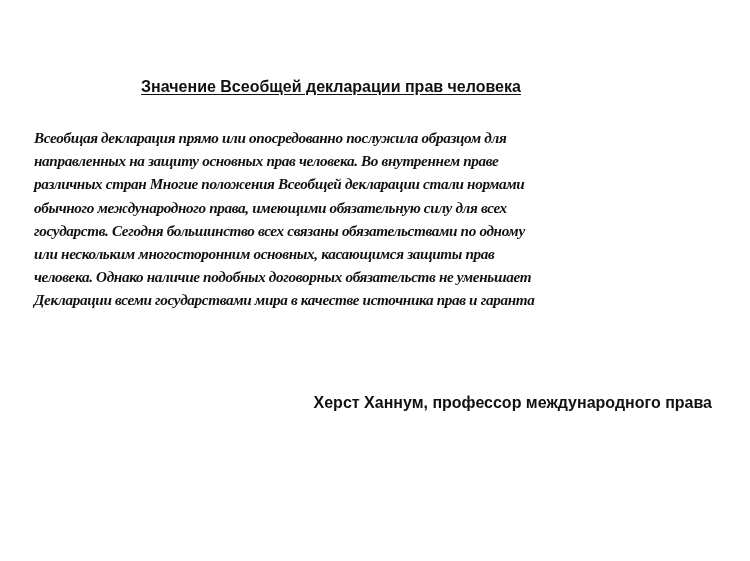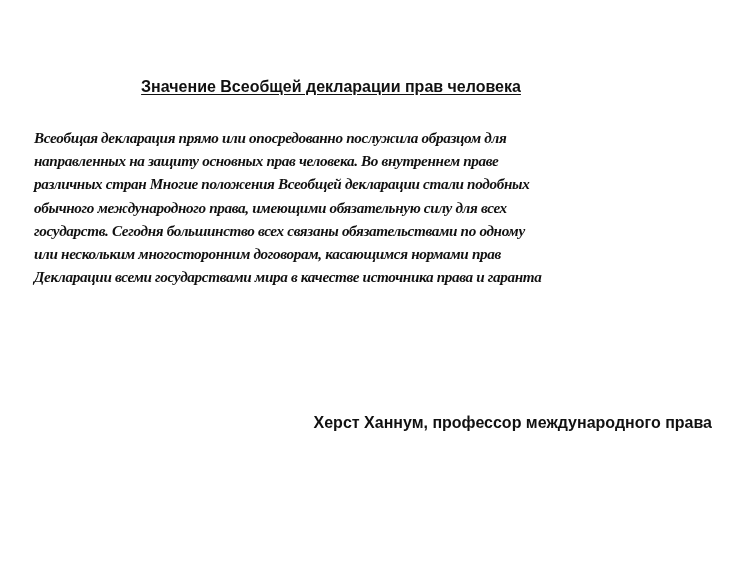--- a/index.html
+++ b/index.html
@@ -18,35 +18,35 @@
     font-style: italic; font-weight: bold;
     font-size: 15.2px; line-height: 23.2px; color: #111111;
     letter-spacing: -0.35px;
   }
   .body .line { display: block; white-space: nowrap; }
   .author {
     position: absolute; right: 38px; top: 394px;
     font-family: "Liberation Sans", sans-serif;
     font-weight: bold; font-size: 16px; color: #111111;
     white-space: nowrap;
-    margin-top: 20px;
   }
 </style>
 </head>
 <body>
 
 <div class="slide">
   <div class="title">
     <span>Значение Всеобщей декларации прав человека</span>
   </div>
 
   <div class="body">
     <span class="line">Всеобщая декларация прямо или опосредованно послужила образцом для</span>
     <span class="line">направленных на защиту основных прав человека. Во внутреннем праве</span>
-    <span class="line">различных стран Многие положения Всеобщей декларации стали подобных</span>
+    <span class="line">различных стран Многие положения Всеобщей декларации стали нормами</span>
     <span class="line">обычного международного права, имеющими обязательную силу для всех</span>
     <span class="line">государств. Сегодня большинство всех связаны обязательствами по одному</span>
-    <span class="line">или нескольким многосторонним договорам, касающимся нормами прав</span>
-    <span class="line">Декларации всеми государствами мира в качестве источника права и гаранта</span>
+    <span class="line">или нескольким многосторонним основных, касающимся защиты прав</span>
+    <span class="line">человека. Однако наличие подобных договорных обязательств не уменьшает</span>
+    <span class="line">Декларации всеми государствами мира в качестве источника прав и гаранта</span>
   </div>
 
   <div class="author">Херст Ханнум, профессор международного права</div>
 </div>
 
 </body></html>

